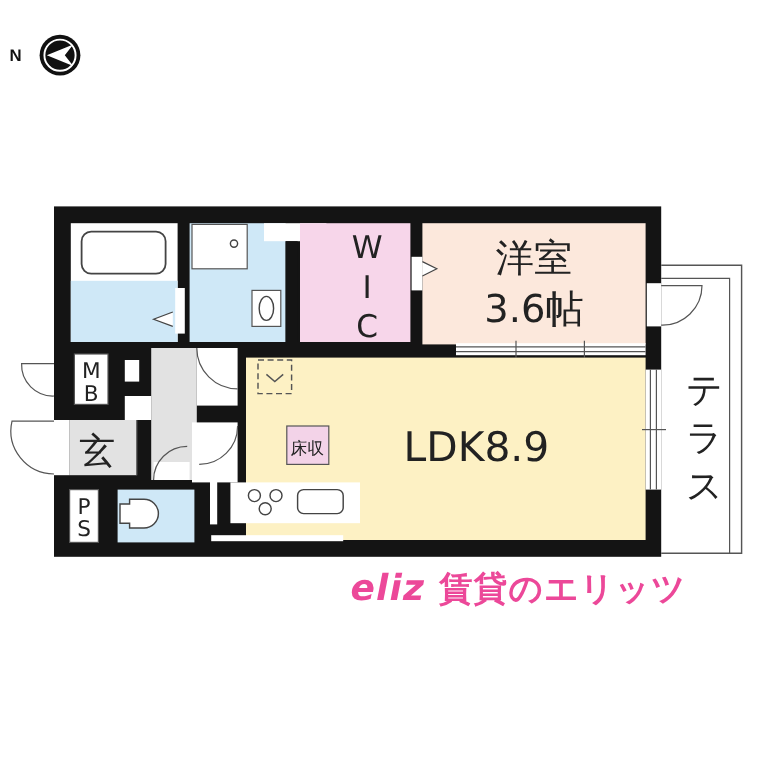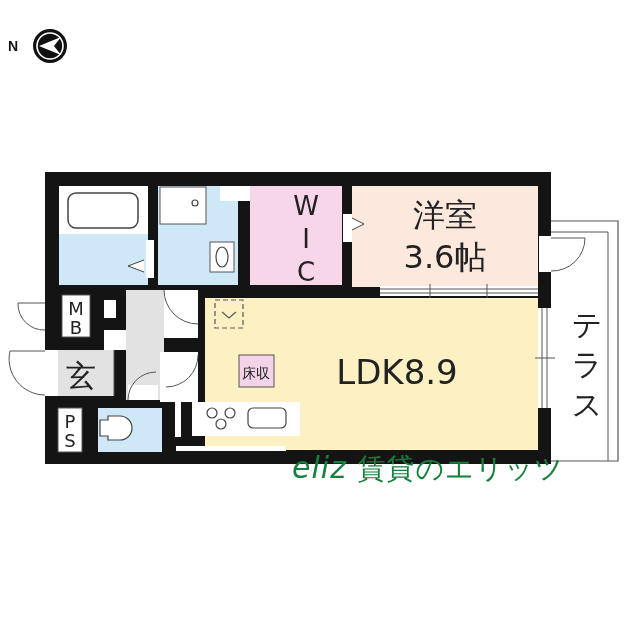--- a/index.html
+++ b/index.html
@@ -1,20 +1,20 @@
 <!DOCTYPE html>
 <html><head>
 <meta charset="utf-8">
 <style>
   html, body { margin: 0; padding: 0; background: #ffffff; }
   body { width: 640px; height: 640px; position: relative; overflow: hidden; font-family: "DejaVu Sans", sans-serif; }
   .compass-n { position: absolute; left: 8px; top: 38px; font-family: "Liberation Sans", sans-serif; font-weight: bold; font-size: 14px; color: #111; }
   svg.plan { position: absolute; left: 0; top: 0; }
   .lbl { font-family: "DejaVu Sans", sans-serif; fill: #222; }
-  .watermark { position: absolute; left: 292px; top: 450px; font-family: "DejaVu Sans", sans-serif; font-weight: normal; font-size: 30px; color: #15803d; letter-spacing: 1px; font-style: italic; }
+  .watermark { position: absolute; left: 292px; top: 472px; font-family: "DejaVu Sans", sans-serif; font-weight: bold; font-size: 30px; color: #ec4899; letter-spacing: 1px; font-style: italic; }
   .watermark .jp { font-style: normal; font-size: 28px; }
 </style>
 </head>
 <body>
 
 <div class="compass-n">N</div>
 <svg width="80" height="40" style="position:absolute;left:30px;top:26px;">
   <circle cx="20" cy="20" r="17" fill="#111"></circle>
   <circle cx="20" cy="20" r="13" fill="none" stroke="#fff" stroke-width="1.6"></circle>
   <path d="M9 20 L31 11 L24 20 L31 29 Z" fill="#fff"></path>

